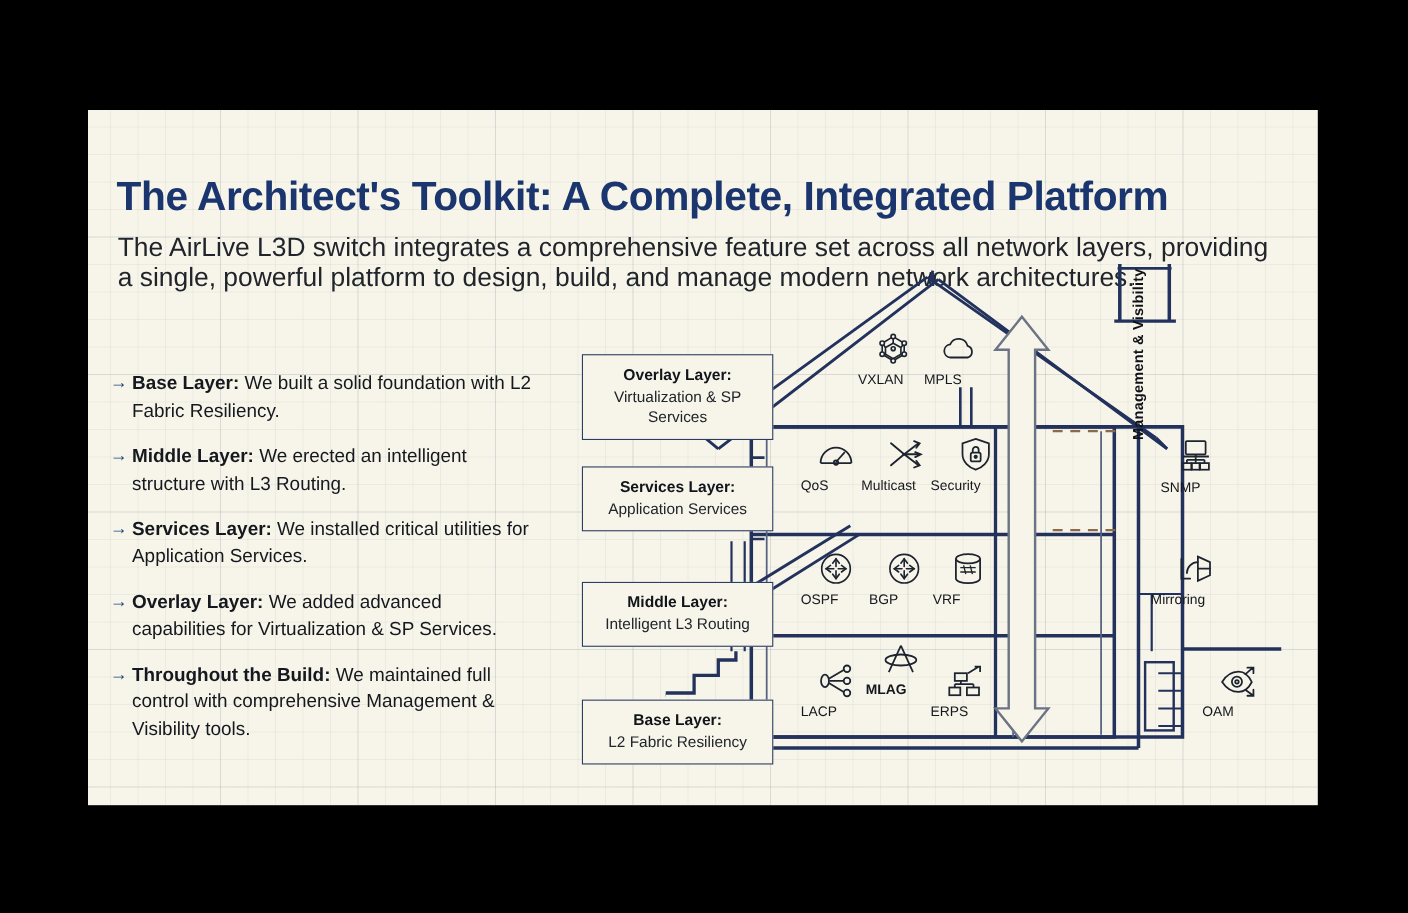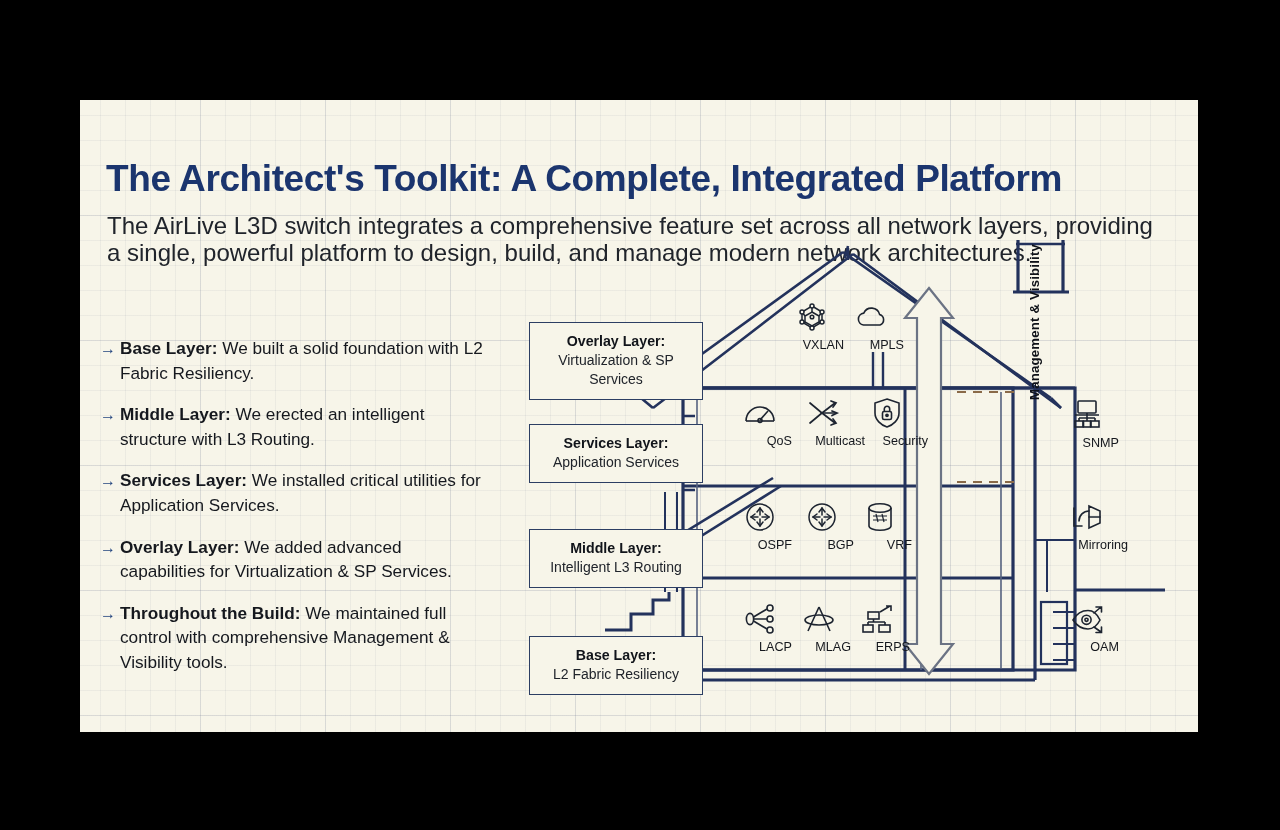--- a/index.html
+++ b/index.html
@@ -52,21 +52,21 @@
 
   #lb0{left:449px;top:222px;}
   #lb1{left:449px;top:324px;}
   #lb2{left:449px;top:429px;}
   #lb3{left:449px;top:536px;}
 
   
   #house{position:absolute;left:525px;top:140px;}
 
   
-  .cell{position:absolute;text-align:right;width:64px;}
+  .cell{position:absolute;text-align:left;width:64px;}
   .cell .ic{height:34px;display:flex;align-items:center;justify-content:center;}
   .cell .lbl{font-size:12.6px;color:#14171d;margin-top:4px;white-space:nowrap;}
   .cell.wide{width:82px;}
 
   #mv-label{
     position:absolute;left:947px;top:300px;
     transform:rotate(-90deg);transform-origin:left top;
     font-size:13.2px;font-weight:bold;color:#0e1117;letter-spacing:.2px;
     white-space:nowrap;
   }
@@ -295,21 +295,21 @@
           <ellipse cx="7" cy="16" rx="3.6" ry="5.6"></ellipse>
           <circle cx="27" cy="5" r="3"></circle>
           <circle cx="27" cy="16" r="3"></circle>
           <circle cx="27" cy="27" r="3"></circle>
           <path d="M10.5 14 L24 6 M11 16 H24 M10.5 18 L24 26"></path>
         </svg>
       </div>
       <div class="lbl">LACP</div>
     </div>
 
-    <div class="cell" style="left:707px;top:502px;">
+    <div class="cell" style="left:707px;top:482px;font-weight:bold;">
       <div class="ic">
         <svg width="34" height="32" viewBox="0 0 34 32" fill="none" stroke="#1d2430" stroke-width="1.6">
           <path d="M17 4 L28 28 M17 4 L6 28"></path>
           <ellipse cx="17" cy="17" rx="14" ry="5"></ellipse>
         </svg>
       </div>
       <div class="lbl">MLAG</div>
     </div>
 
     <div class="cell" style="left:766px;top:502px;">
@@ -344,21 +344,21 @@
         <svg width="32" height="30" viewBox="0 0 32 30" fill="none" stroke="#1d2430" stroke-width="1.6" stroke-linecap="round">
           <path d="M3 6 V24 H11"></path>
           <path d="M8 19 a10 10 0 0 1 10 -10"></path>
           <path d="M18 4 L29 9 V21 L18 26 Z"></path>
           <path d="M18 15 H29"></path>
         </svg>
       </div>
       <div class="lbl">Mirroring</div>
     </div>
 
-    <div class="cell" style="left:975px;top:502px;">
+    <div class="cell" style="left:1013px;top:502px;">
       <div class="ic">
         <svg width="34" height="30" viewBox="0 0 34 30" fill="none" stroke="#1d2430" stroke-width="1.6" stroke-linecap="round">
           <path d="M3 16 C7 9 13 6.5 18 6.5 C23 6.5 27 9.5 30 16 C27 22 23 25 18 25 C13 25 7 22 3 16 Z"></path>
           <circle cx="16.5" cy="15.8" r="4.6"></circle>
           <circle cx="16.5" cy="15.8" r="1.6"></circle>
           <path d="M24 9 L31 3 M26 3 H31.5 V8"></path>
           <path d="M24 23 L31 28 M31.5 23 V28.5 H26"></path>
         </svg>
       </div>
       <div class="lbl">OAM</div>

